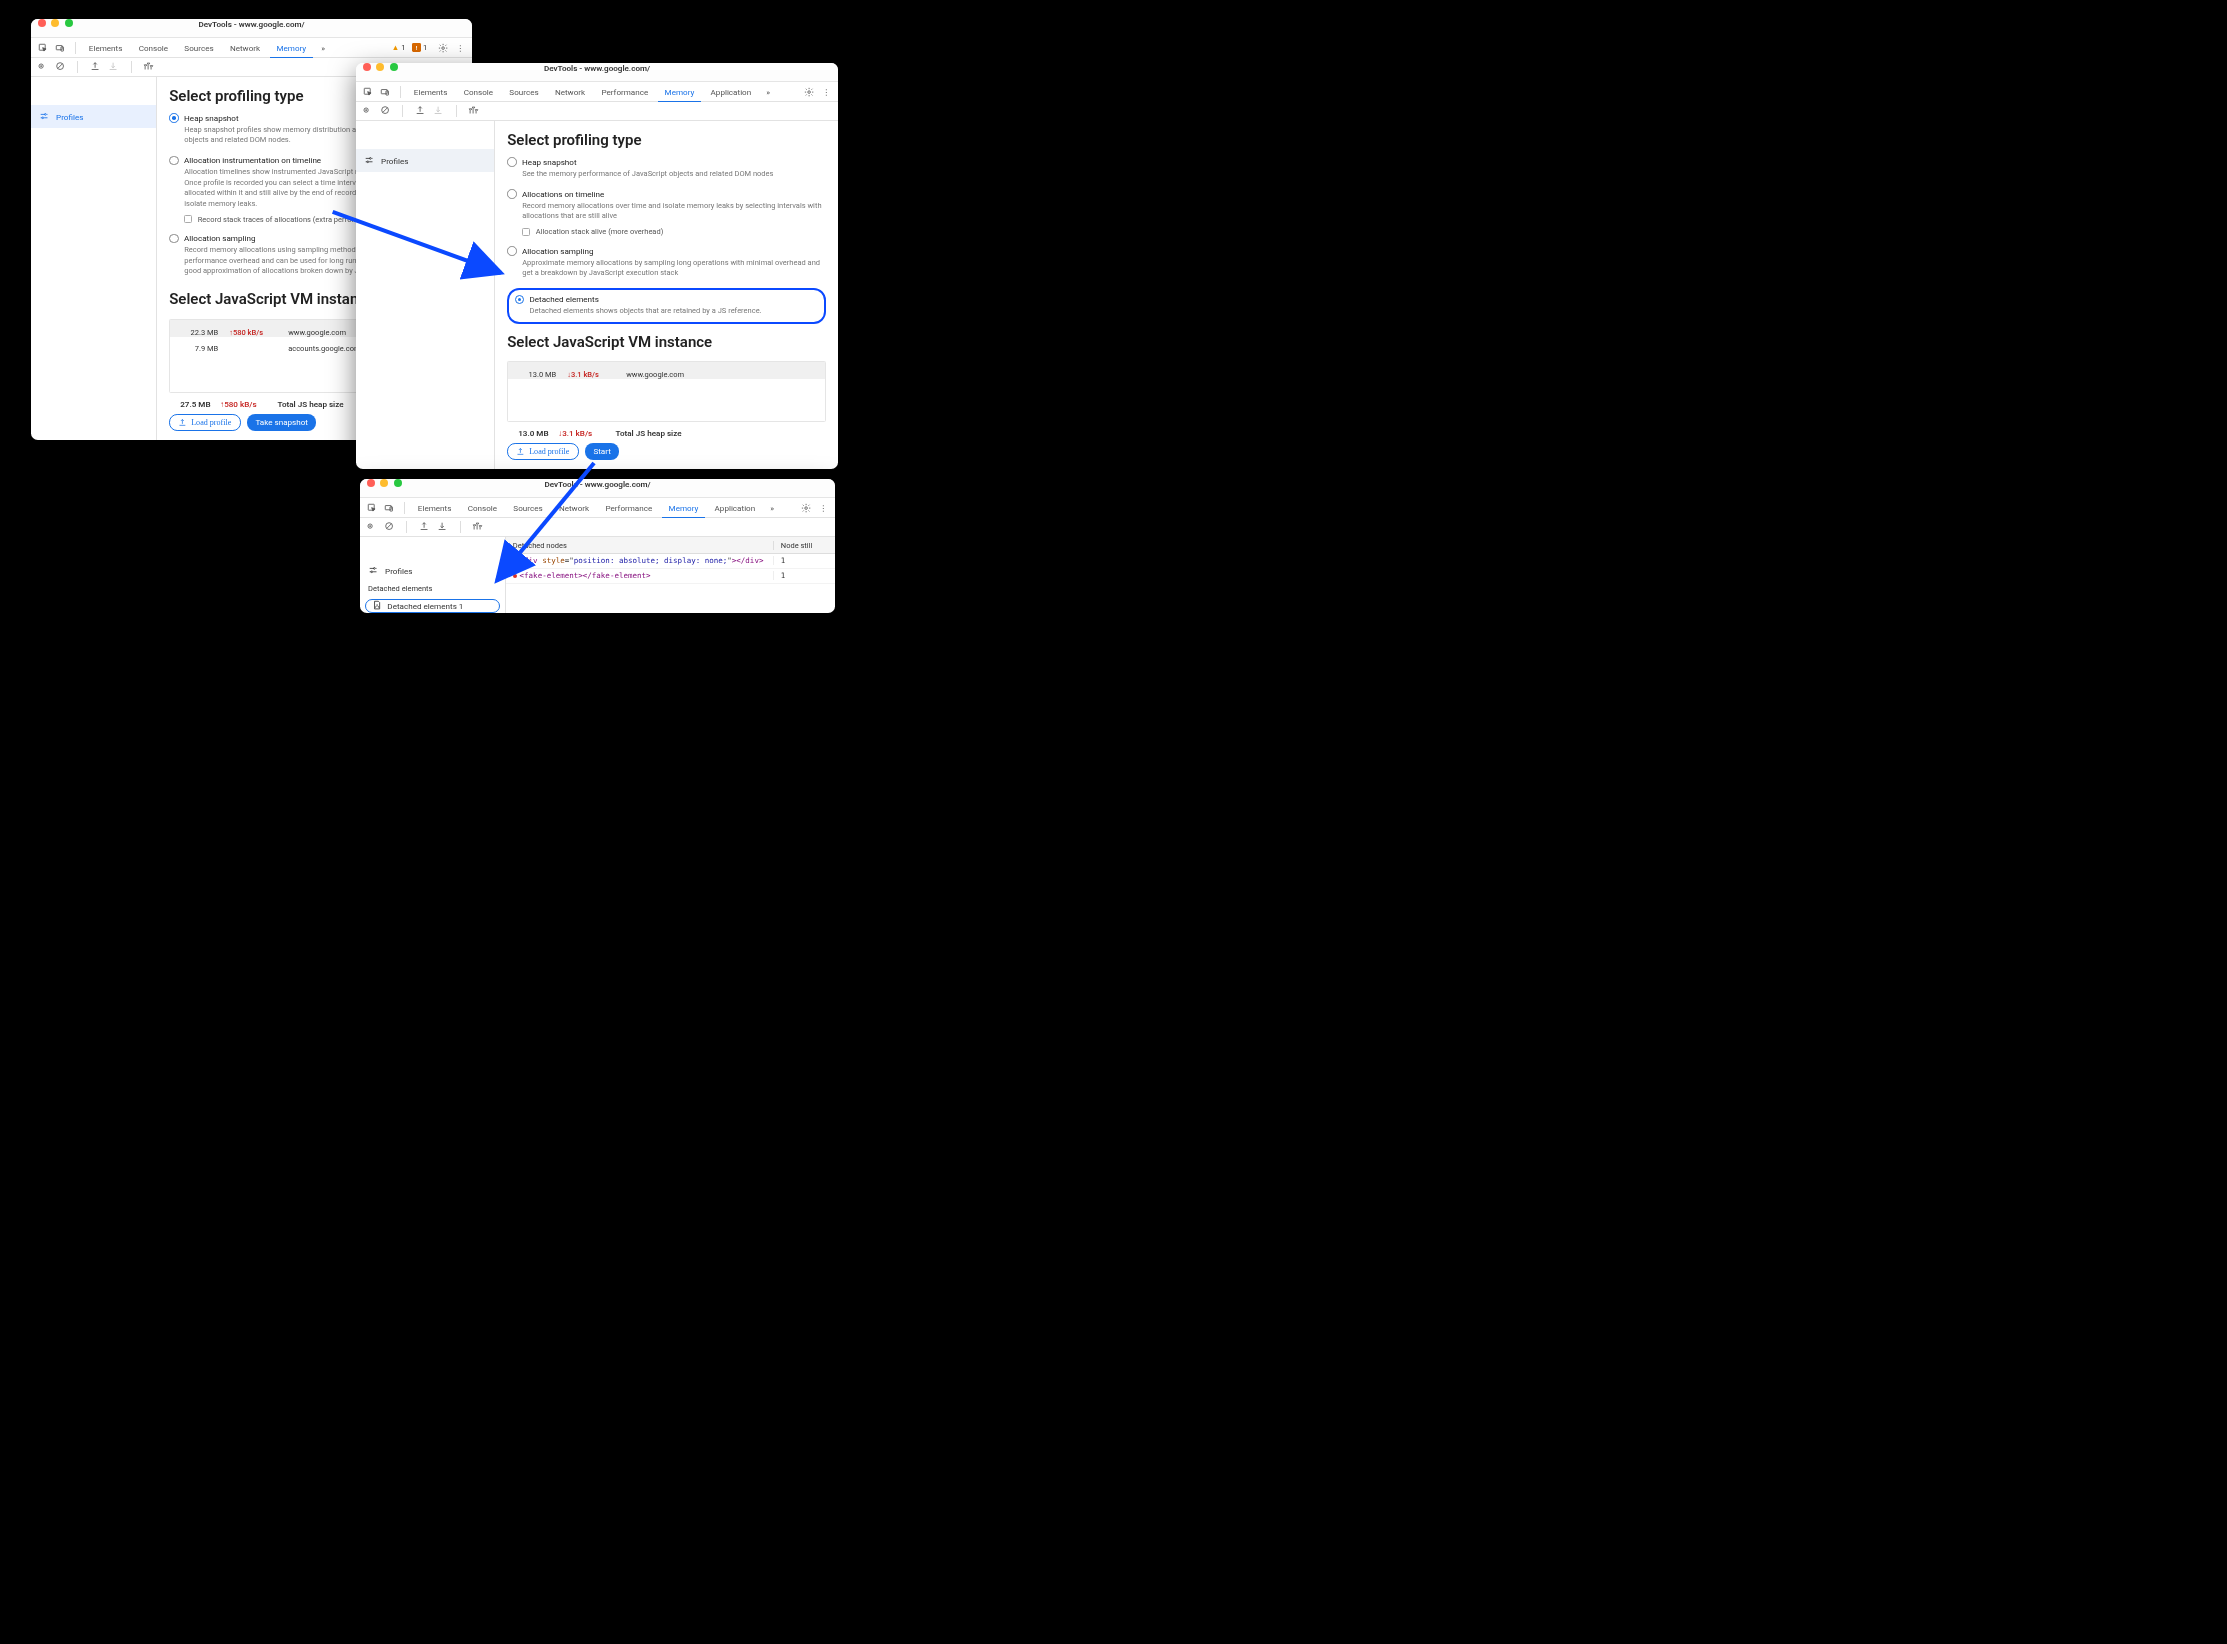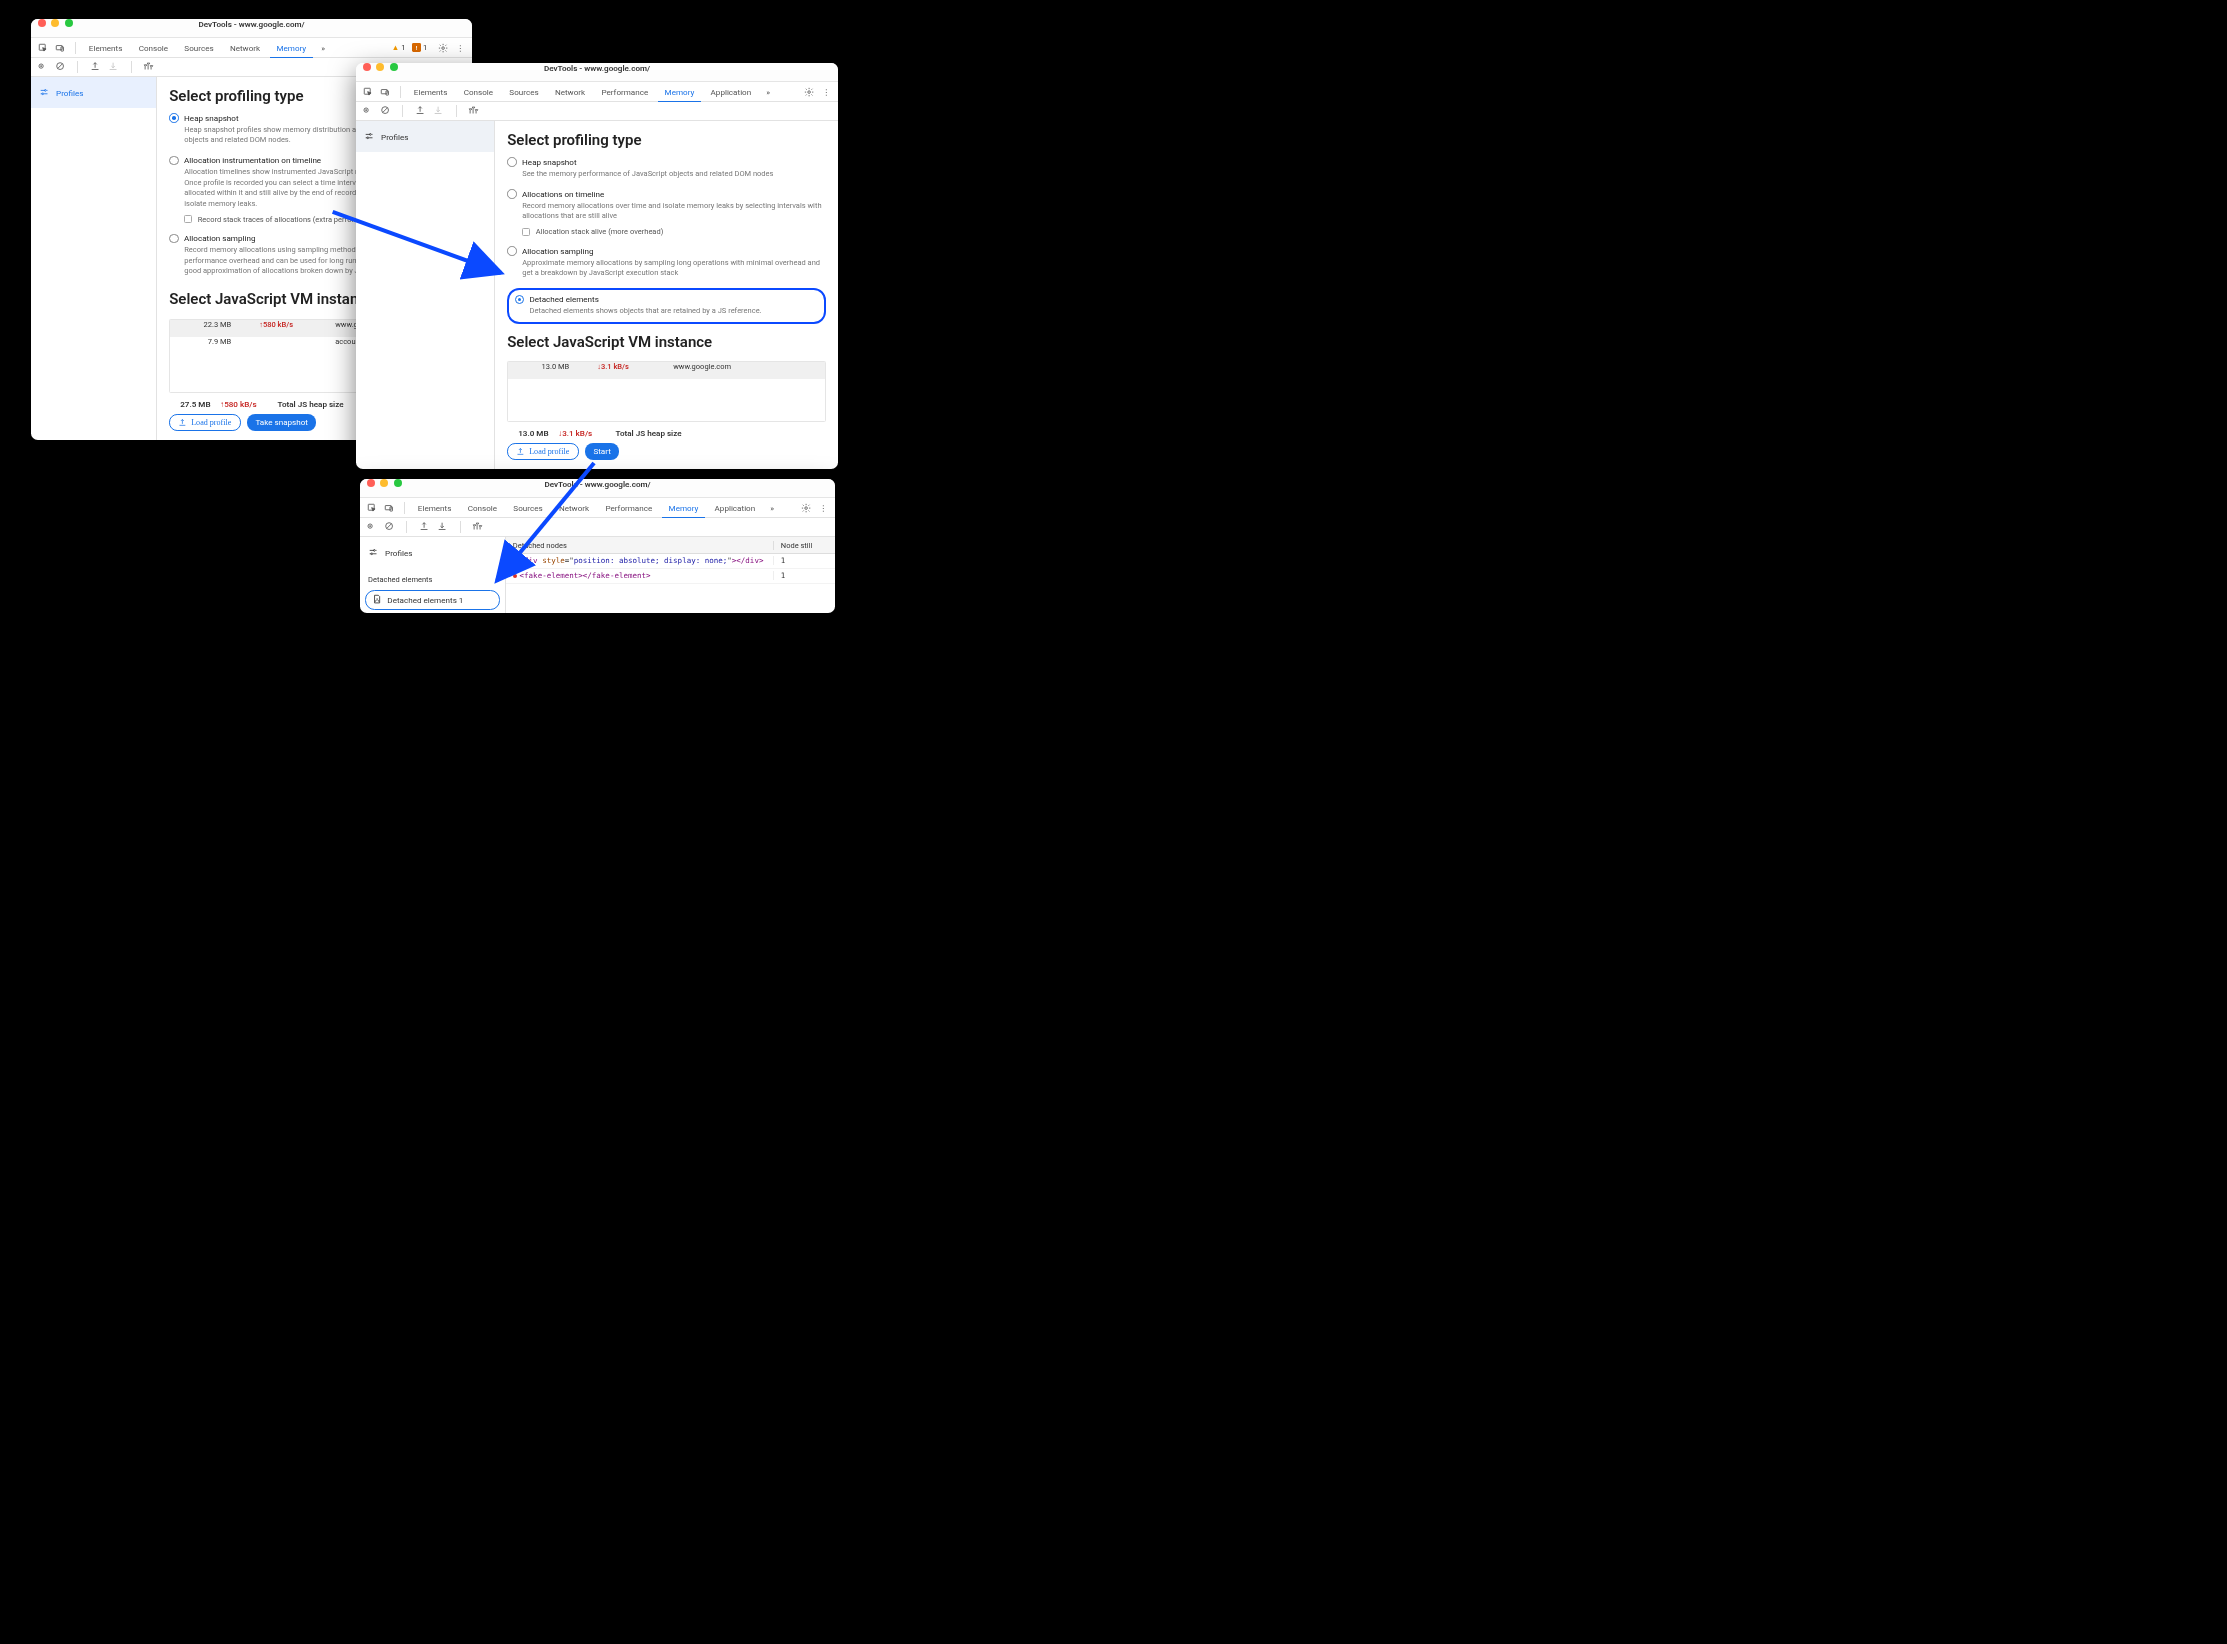--- a/index.html
+++ b/index.html
@@ -78,27 +78,28 @@
     color: #555;
   }
   .content-row { flex: 1; display: flex; min-height: 0; }
   .sidebar {
     width: 126px;
     border-right: 0.7px solid #e2e2e2;
     display: flex;
     flex-direction: column;
   }
   .sidebar-item {
-    height: 31px;
+    height: 23px;
     display: flex;
     align-items: center;
     gap: 6.8px;
     padding: 0 8.1px;
     font-size: 8.1px;
     cursor: pointer;
+    margin-top: 28px;
   }
   .sidebar-item.active { background: #e8f0fe; color: #1a73e8; }
   .main {
     flex: 1;
     padding: 9.5px 12.2px 6.8px 12.2px;
     overflow: hidden;
     display: flex;
     flex-direction: column;
   }
   .main h2 {
@@ -108,21 +109,21 @@
   .radio-opt { margin-bottom: 9.5px; }
   .radio-line { display: flex; align-items: center; gap: 5.4px; }
   .radio { width: 9.5px; height: 9.5px; border-radius: 50%; border: 0.7px solid #888; position: relative; flex-shrink: 0; }
   .radio.selected { border-color: #1a73e8; }
   .radio.selected::after { content:""; position:absolute; inset:2px; background:#1a73e8; border-radius:50%; }
   .radio-title { font-size: 8.1px; color: #222; }
   .radio-desc { font-size: 7.5px; color: #777; margin-top: 2px; margin-left: 15px; line-height: 1.4; }
   .sub-check { margin-left: 15px; margin-top: 5.4px; display: flex; align-items: center; gap: 5.4px; font-size: 7.5px; color: #555; }
   .checkbox { width: 8.1px; height: 8.1px; border: 0.7px solid #aaa; border-radius: 1.4px; }
   .vm-table { border: 0.7px solid #e5e5e5; border-top: 0.7px solid #e5e5e5; margin-top: 2.7px; flex:1; min-height:41px; border-radius:1.4px;}
-  .vm-row { display: flex; align-items: flex-start; height: 16.3px; padding: 0 24px; font-size: 7.5px; gap: 28px;}
+  .vm-row { display: flex; align-items: flex-end; height: 16.3px; padding: 0 11px; font-size: 7.5px; gap: 11px;}
   .vm-row.selected { background: #f0f0f0; }
   .vm-size { width: 37px; text-align: right; }
   .vm-rate { width: 48px; color: #c5221f; font-weight: 500; }
   .vm-url { flex: 1; color: #333; }
   .footer {
     border-top: 0.7px solid #e5e5e5;
     padding: 5.4px 12.2px 9.5px 12.2px;
   }
   .footer-stats { display:flex; align-items:center; gap: 9.5px; font-size:8.1px; margin-bottom:5.4px;}
   .footer-stats .total-mb { font-weight:600; }

